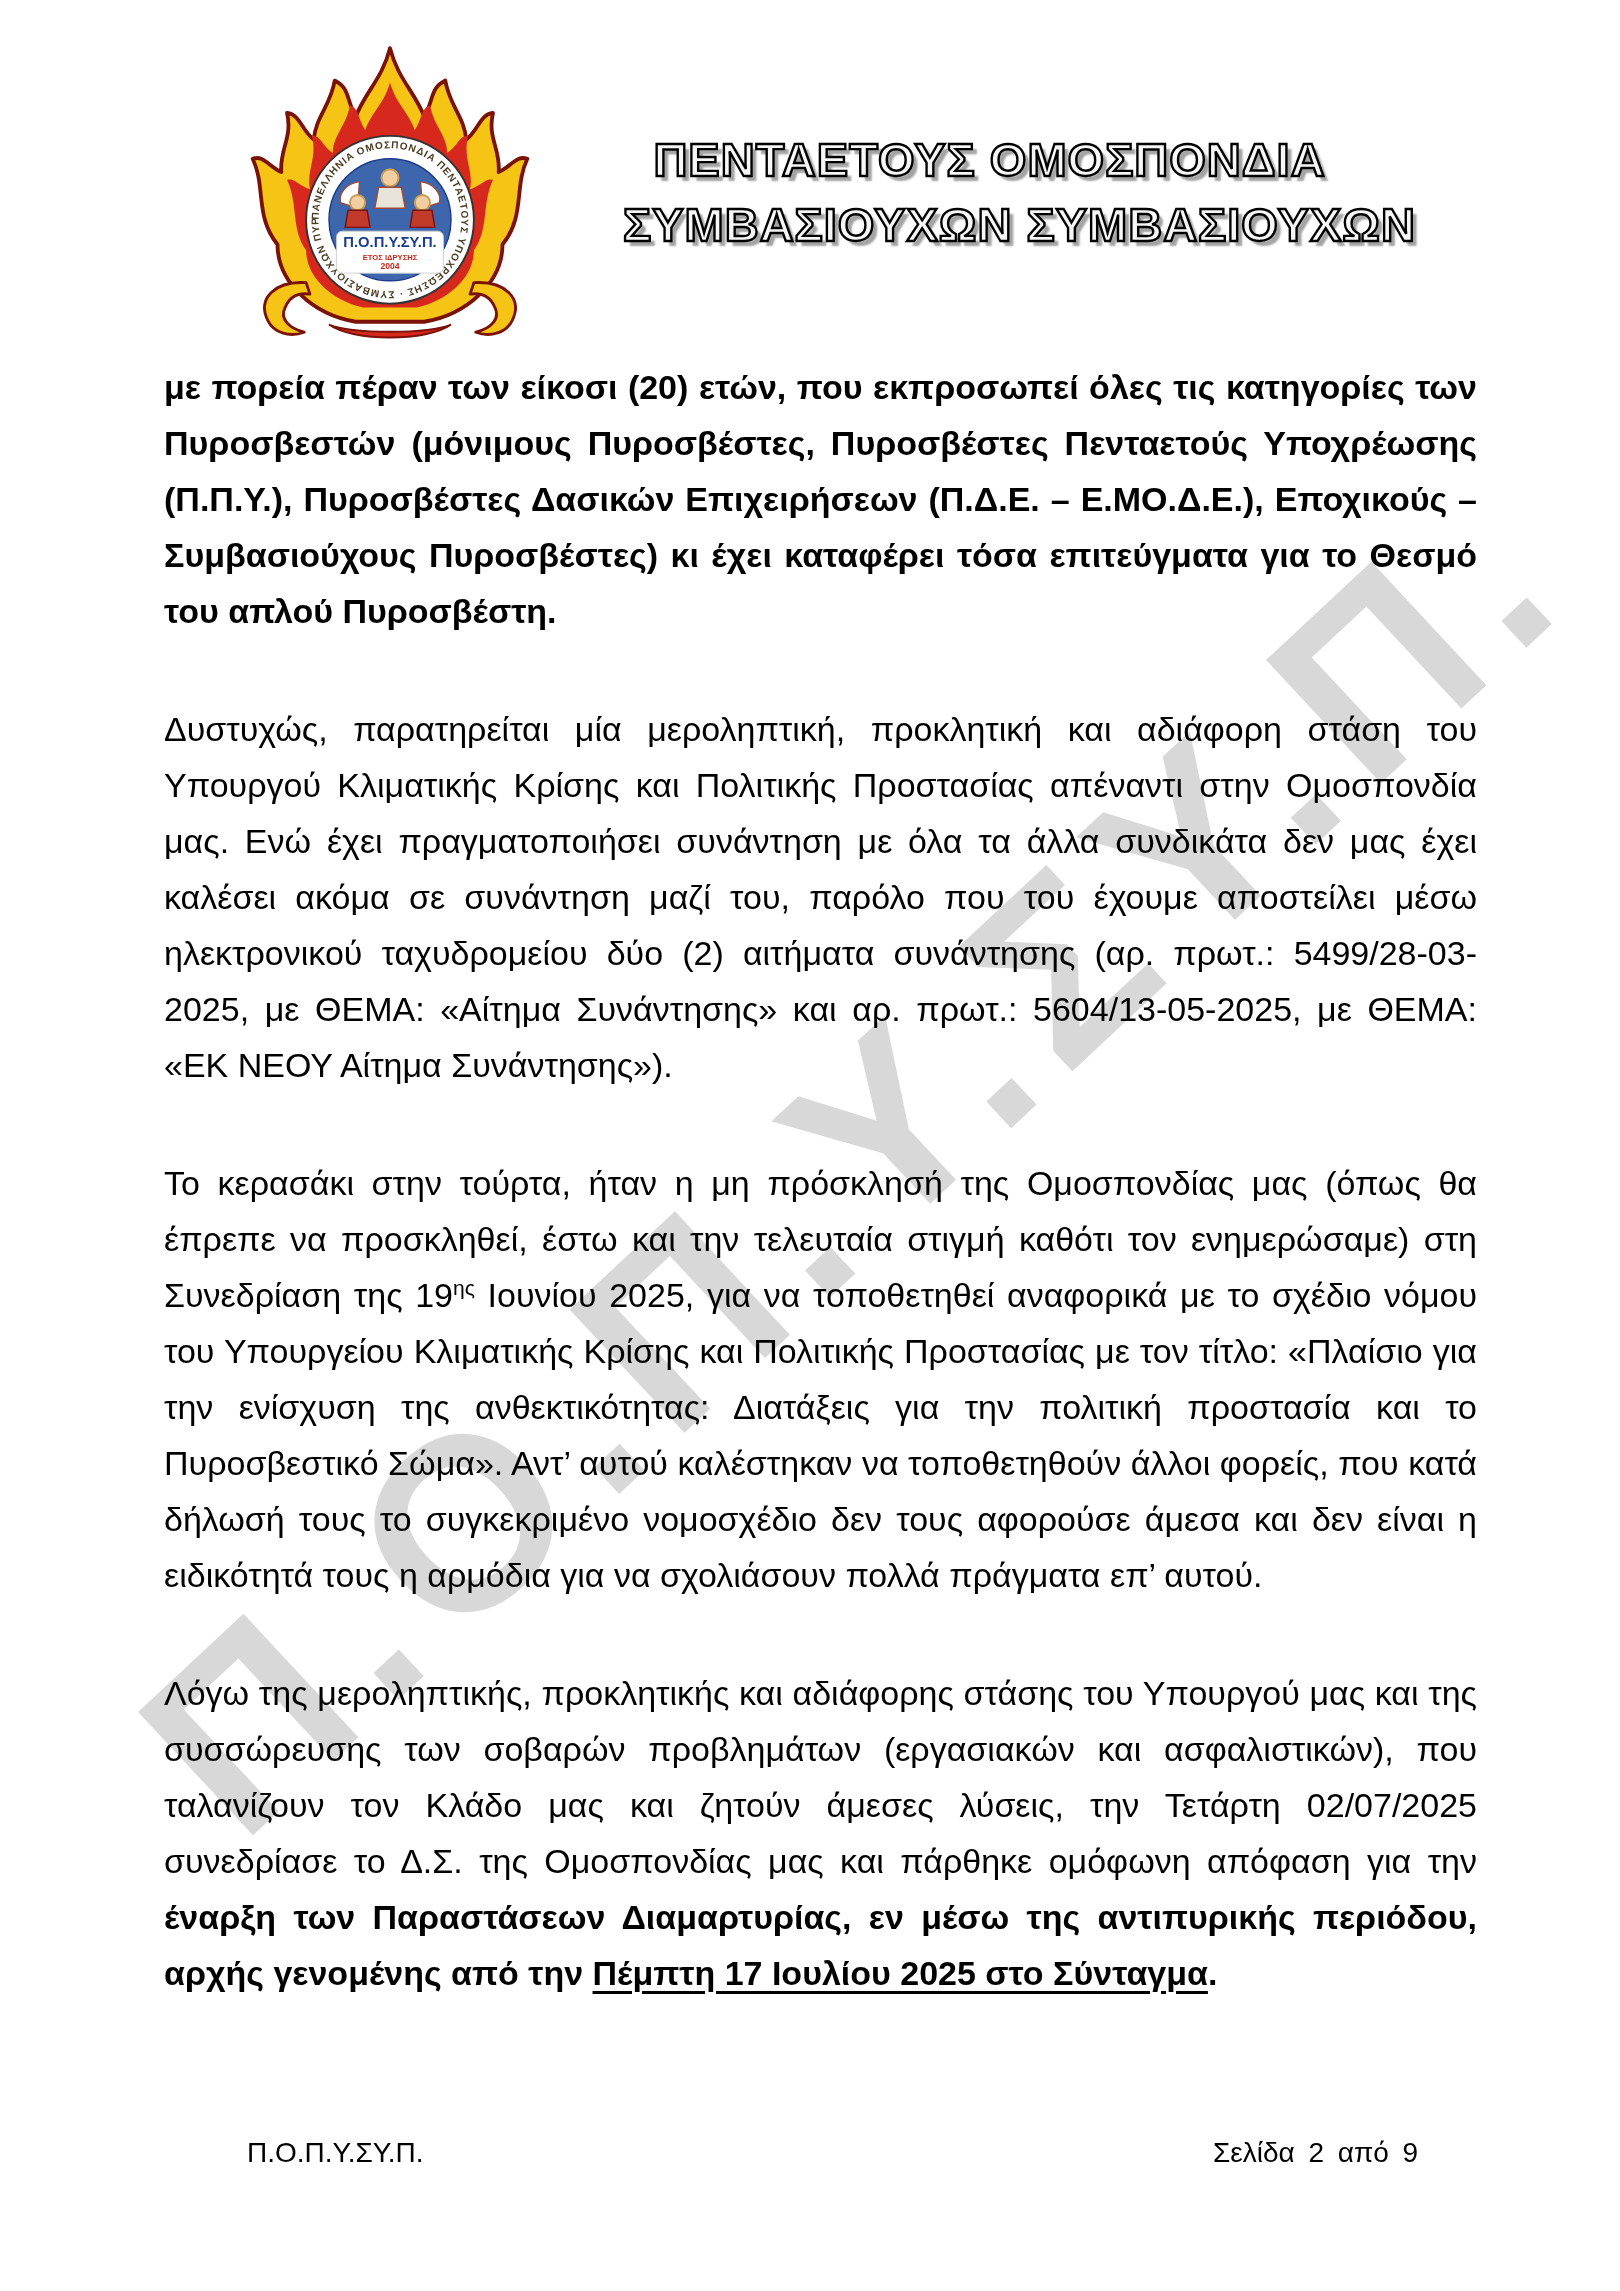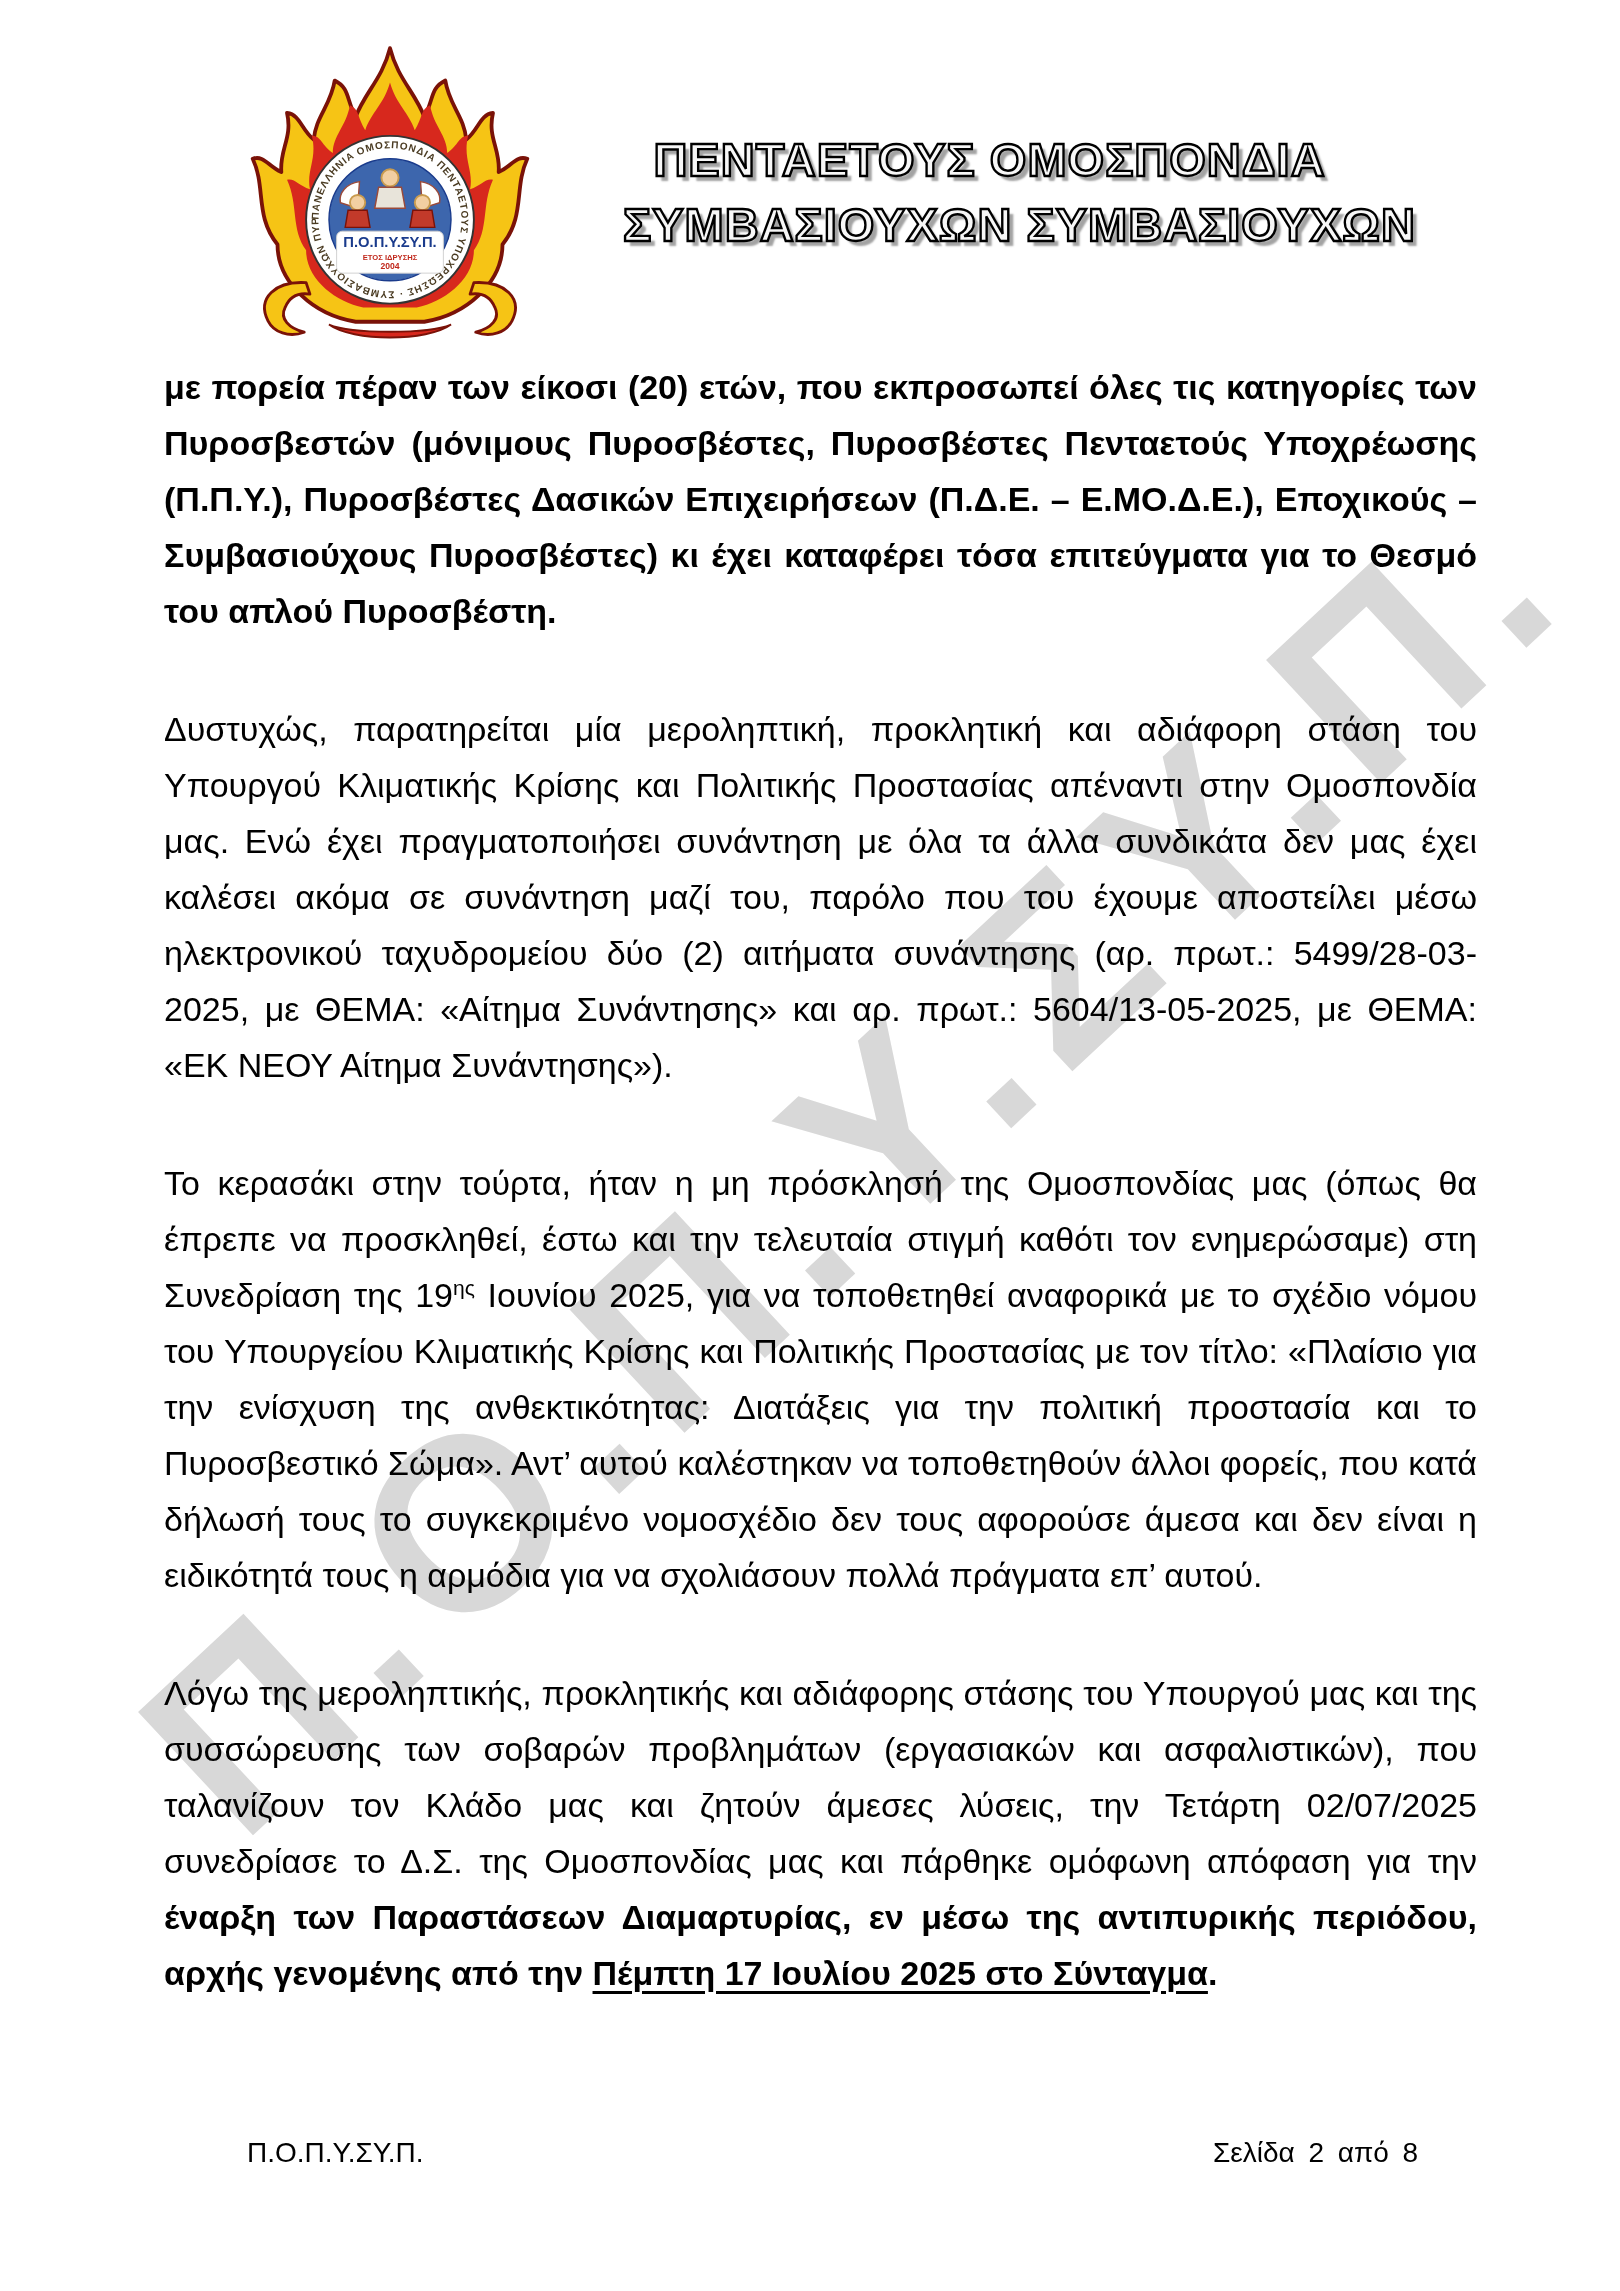--- a/index.html
+++ b/index.html
@@ -159,16 +159,16 @@
 
     <p><span>Δυστυχώς, παρατηρείται μία μεροληπτική, προκλητική και αδιάφορη στάση του Υπουργού Κλιματικής Κρίσης και Πολιτικής Προστασίας απέναντι στην Ομοσπονδία μας. Ενώ έχει πραγματοποιήσει συνάντηση με όλα τα άλλα συνδικάτα δεν μας έχει καλέσει ακόμα σε συνάντηση μαζί του, παρόλο που του έχουμε αποστείλει μέσω ηλεκτρονικού ταχυδρομείου δύο (2) αιτήματα συνάντησης (αρ. πρωτ.: 5499/28-03-2025, με ΘΕΜΑ: «Αίτημα Συνάντησης» και αρ. πρωτ.: 5604/13-05-2025, με ΘΕΜΑ: «ΕΚ ΝΕΟΥ Αίτημα Συνάντησης»).</span></p>
 
     <p><span>Το κερασάκι στην τούρτα, ήταν η μη πρόσκλησή της Ομοσπονδίας μας (όπως θα έπρεπε να προσκληθεί, έστω και την τελευταία στιγμή καθότι τον ενημερώσαμε) στη Συνεδρίαση της 19</span><sup class="ord">ης</sup><span> Ιουνίου 2025, για να τοποθετηθεί αναφορικά με το σχέδιο νόμου του Υπουργείου Κλιματικής Κρίσης και Πολιτικής Προστασίας με τον τίτλο: «Πλαίσιο για την ενίσχυση της ανθεκτικότητας: Διατάξεις για την πολιτική προστασία και το Πυροσβεστικό Σώμα». Αντ’ αυτού καλέστηκαν να τοποθετηθούν άλλοι φορείς, που κατά δήλωσή τους το συγκεκριμένο νομοσχέδιο δεν τους αφορούσε άμεσα και δεν είναι η ειδικότητά τους η αρμόδια για να σχολιάσουν πολλά πράγματα επ’ αυτού.</span></p>
 
     <p><span>Λόγω της μεροληπτικής, προκλητικής και αδιάφορης στάσης του Υπουργού μας και της συσσώρευσης των σοβαρών προβλημάτων (εργασιακών και ασφαλιστικών), που ταλανίζουν τον Κλάδο μας και ζητούν άμεσες λύσεις, την Τετάρτη 02/07/2025 συνεδρίασε το Δ.Σ. της Ομοσπονδίας μας και πάρθηκε ομόφωνη απόφαση για την </span><span class="b">έναρξη των Παραστάσεων Διαμαρτυρίας, εν μέσω της αντιπυρικής περιόδου, αρχής γενομένης από την </span><span class="bu">Πέμπτη 17 Ιουλίου 2025 στο Σύνταγμα</span><span class="b">.</span></p>
 
   </div>
 
   <div class="footer-left">Π.Ο.Π.Υ.ΣΥ.Π.</div>
-  <div class="footer-right">Σελίδα 2 από 8</div>
+  <div class="footer-right">Σελίδα 2 από 9</div>
 
 </div>
 
 
 </body></html>

